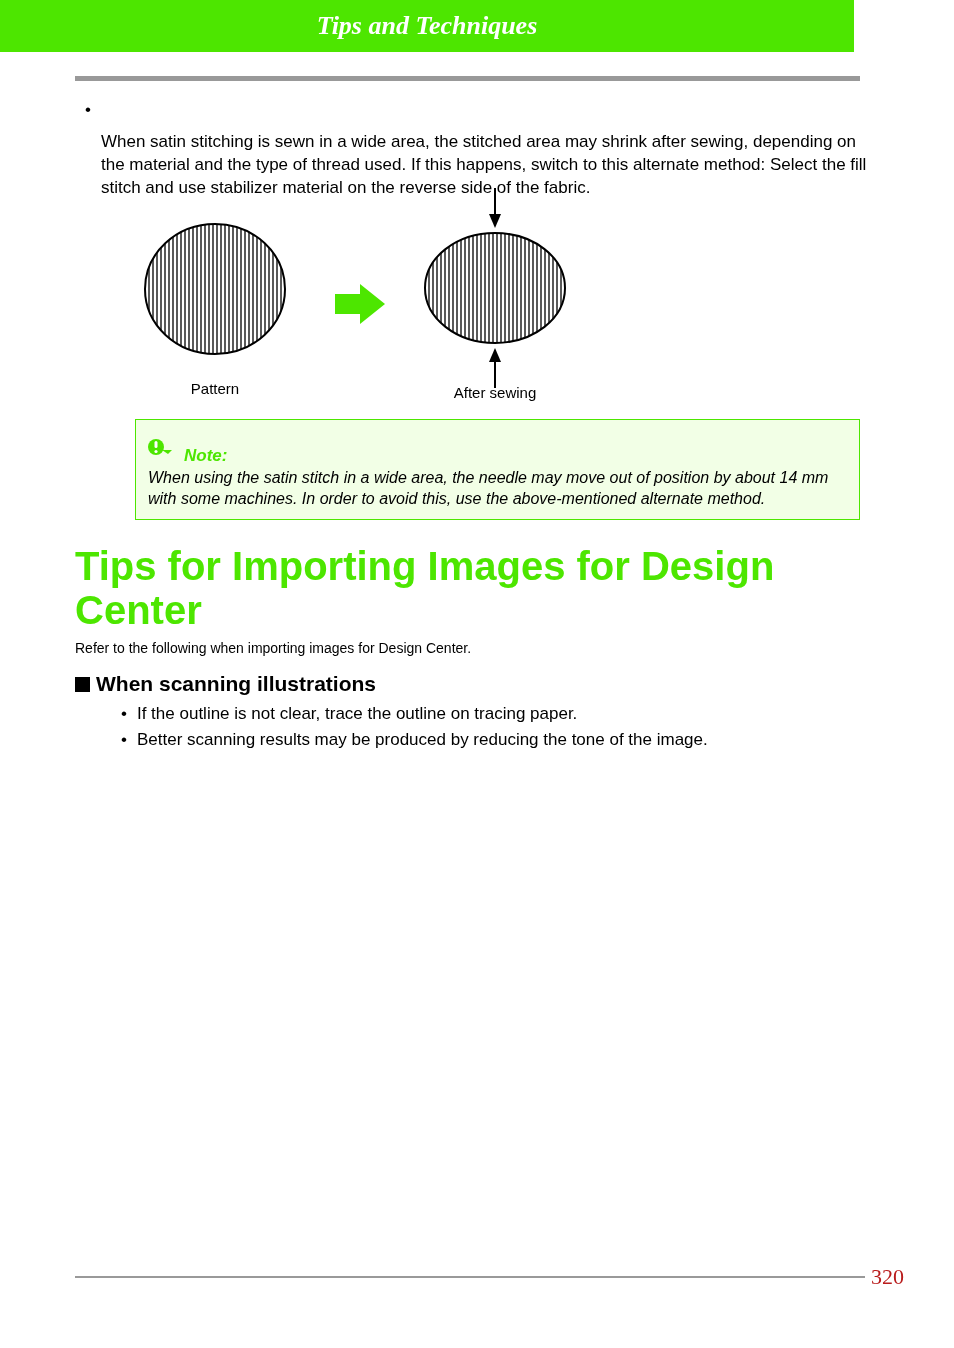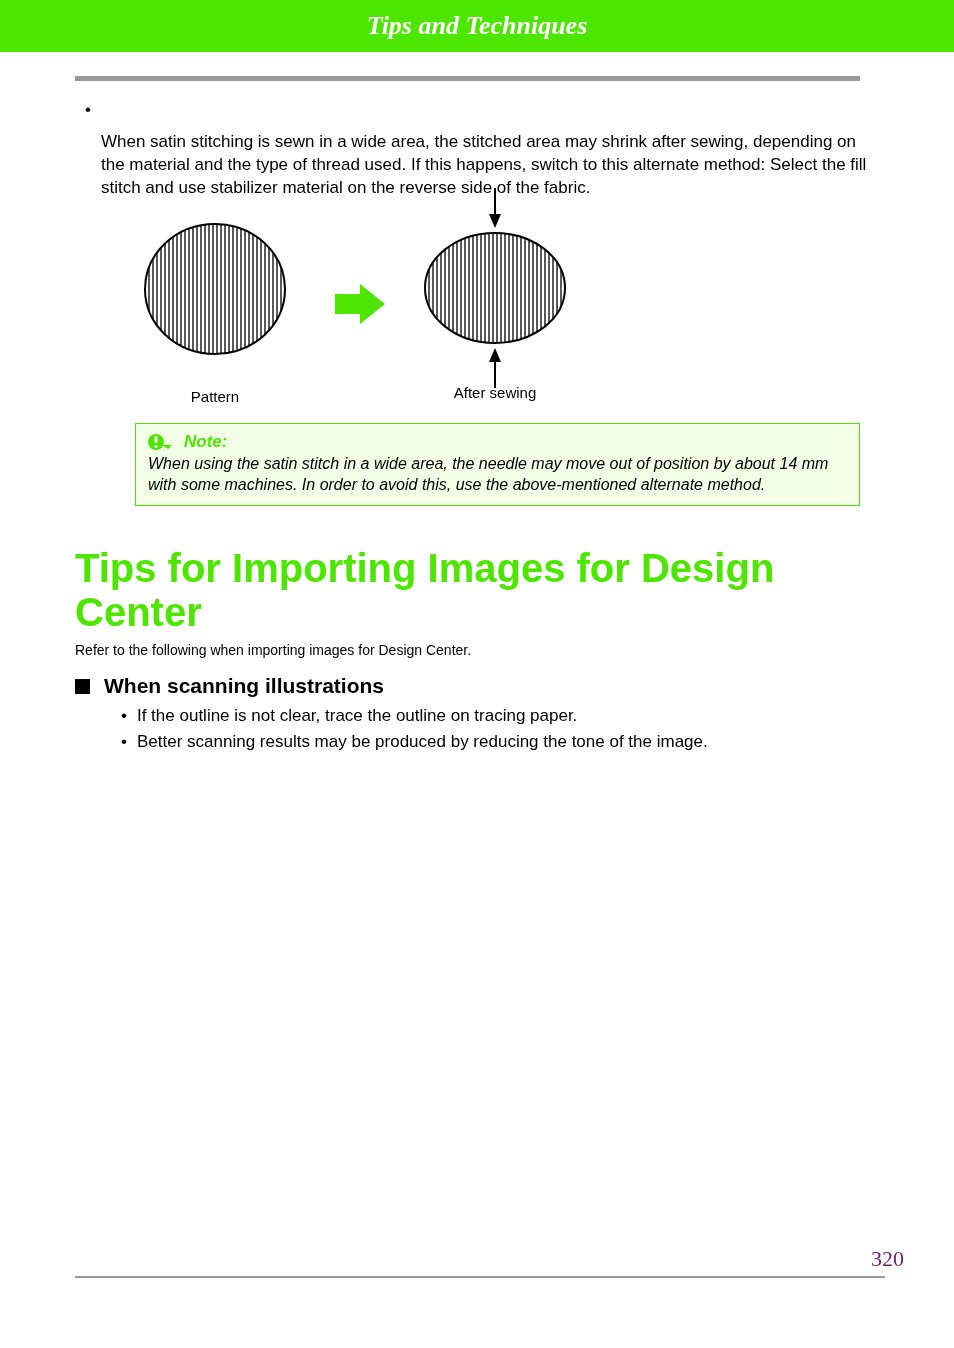--- a/index.html
+++ b/index.html
@@ -4,21 +4,21 @@
 <style>
   * { box-sizing: border-box; margin: 0; padding: 0; }
   body {
     width: 954px;
     height: 1348px;
     font-family: Arial, Helvetica, sans-serif;
     background: #fff;
     position: relative;
   }
   .header-band {
-    width: 954px;
+    width: 854px;
     height: 52px;
     background: #4de600;
     display: flex;
     align-items: center;
     justify-content: center;
   }
   .header-title {
     font-family: "Times New Roman", Times, serif;
     font-style: italic;
     font-weight: bold;
@@ -51,21 +51,21 @@
     display: flex;
     align-items: flex-start;
     gap: 0px;
   }
   .diagram-col {
     display: flex;
     flex-direction: column;
     align-items: center;
     font-size: 15px;
   }
-  .diagram-col .label { margin-top: 24px; }
+  .diagram-col .label { margin-top: 16px; }
   .arrow-col {
     display:flex;
     align-items:center;
     justify-content:center;
     height: 180px;
     padding: 0 20px 0 40px;
   }
   .note-box {
     border: 1px solid #4de600;
     background: #f2ffe6;
@@ -77,43 +77,44 @@
     display: flex;
     align-items: center;
     gap: 12px;
     margin-bottom: 2px;
   }
   .note-label {
     color: #4de600;
     font-weight: bold;
     font-size: 17px;
     font-style: italic;
+    margin-top: 18px;
   }
   .note-body {
     font-style: italic;
     font-size: 16px;
     line-height: 1.3;
     color: #000;
   }
   .section-heading {
     color: #4de600;
     font-weight: bold;
     font-size: 40px;
     line-height: 1.1;
-    margin-top: 40px;
+    margin-top: 24px;
     margin-bottom: 8px;
   }
   .section-sub {
     font-size: 14px;
     margin-bottom: 16px;
   }
   .subsection {
     display: flex;
     align-items: center;
-    gap: 14px;
+    gap: 6px;
     margin-bottom: 8px;
   }
   .sq-marker {
     width: 15px; height: 15px; background: #000; display:inline-block;
   }
   .subsection-title {
     font-size: 21px;
     font-weight: bold;
   }
   .sub-bullets {
@@ -129,24 +130,24 @@
     position: absolute;
     left: 75px;
     bottom: 70px;
     height: 2px;
     width: 810px;
     background: #999;
   }
   .page-number {
     position: absolute;
     right: 50px;
-    bottom: 76px;
+    bottom: 58px;
     font-family: "Times New Roman", Times, serif;
     font-size: 22px;
-    color: #701a75;
+    color: #b91c1c;
     background:#fff;
     padding-left:6px;
   }
 </style>
 </head>
 <body>
 
 <div class="header-band">
   <div class="header-title">Tips and Techniques</div>
 </div>

